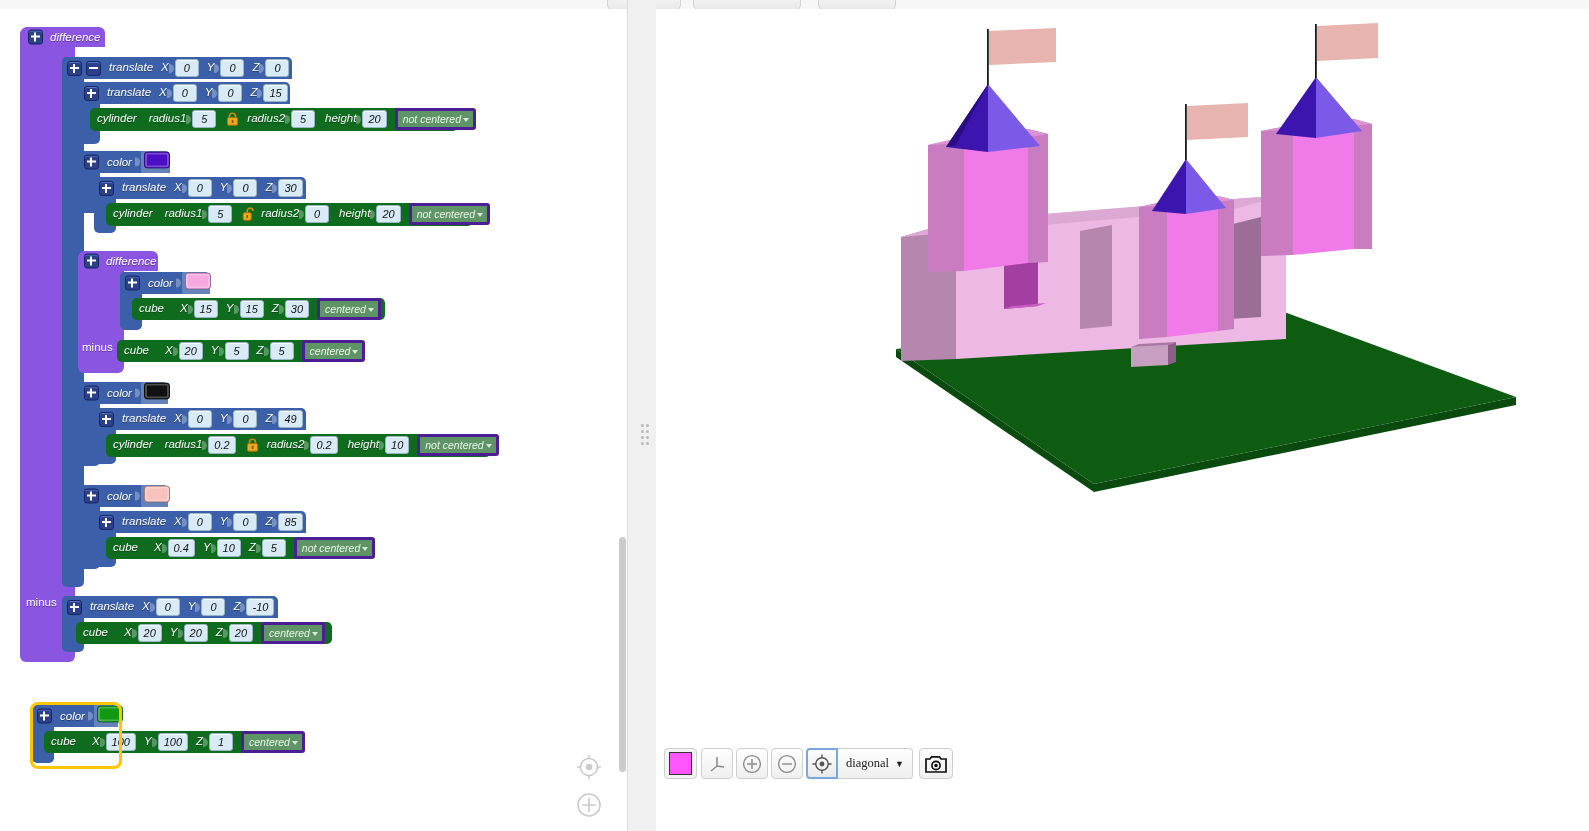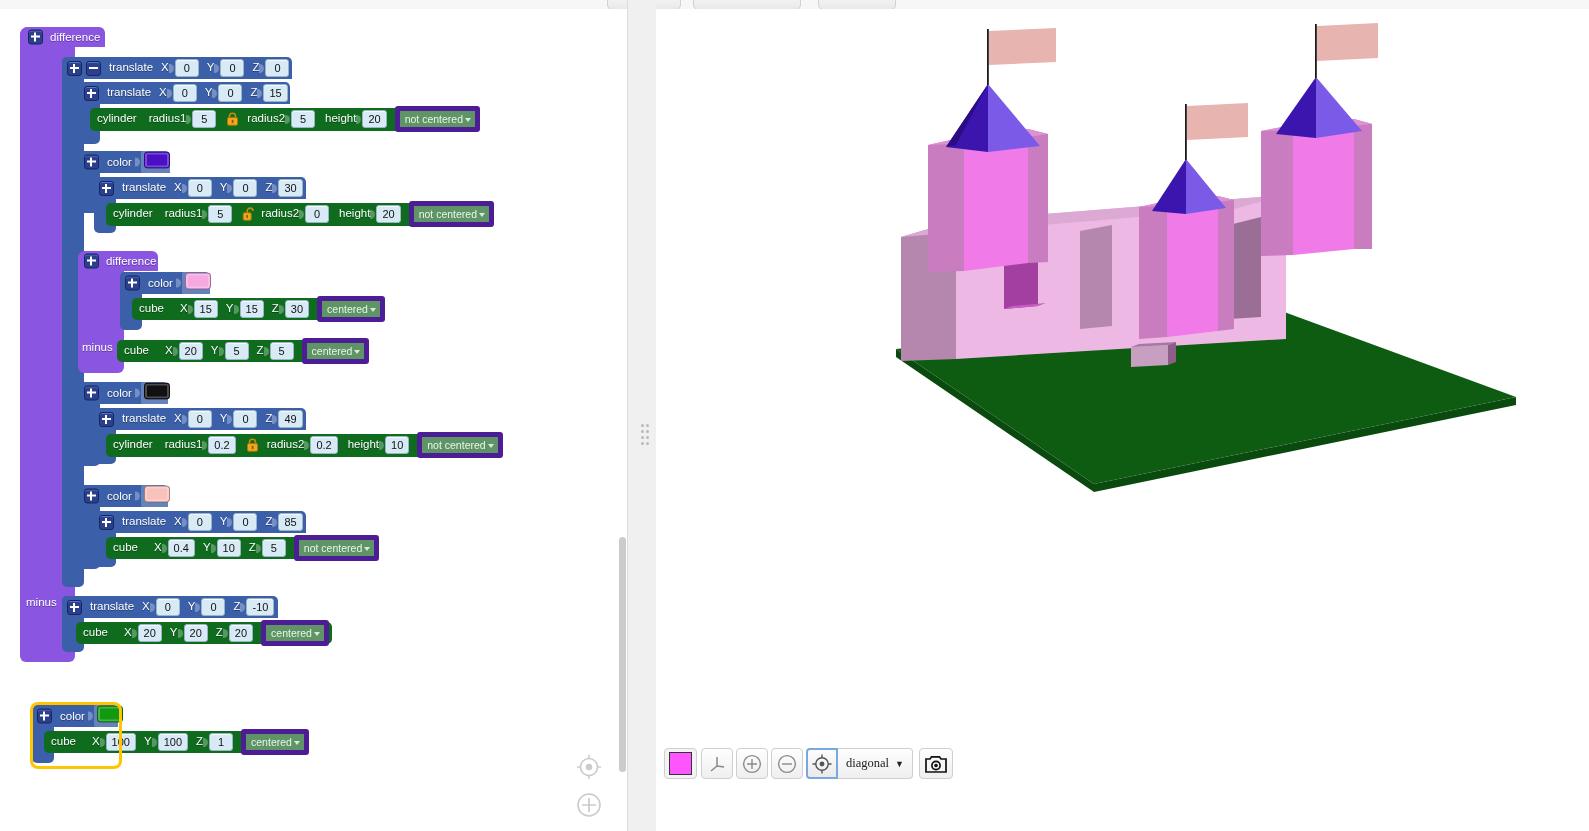--- a/index.html
+++ b/index.html
@@ -33,38 +33,38 @@
 
   
   .blk{position:absolute;box-sizing:border-box;}
   .purple{background:#8a55e0;}
   .blue{background:#3b5fa8;}
   .green{background:#0f6b1e;}
 
   .label{color:#ffffff;font-size:11.5px;line-height:1;white-space:nowrap;
          text-shadow:0 1px 0 rgba(0,0,0,.35);}
 
-  .row{position:absolute;display:flex;align-items:center;white-space:nowrap;}
+  .row{position:absolute;display:flex;align-items:center;white-space:nowrap;font-style:italic;}
 
   
   .mut{width:13px;height:13px;border-radius:3px;background:#2b3f8c;
        border:1px solid #16265e;position:relative;flex:0 0 auto;box-shadow:inset 0 1px 0 #5b74c9;}
   .mut::before{content:"";position:absolute;left:2px;top:5px;width:9px;height:2px;background:#fff;}
   .mut.plus::after{content:"";position:absolute;left:5px;top:2px;width:2px;height:9px;background:#fff;}
 
   
   .numf{display:inline-block;background:#d8eaf5;border:1px solid #9ab6c6;border-radius:3px;
         color:#111;font-size:11px;line-height:14px;padding:1px 5px;min-width:12px;text-align:center;
         box-shadow:inset 0 1px 1px rgba(255,255,255,.8);}
   .plug{display:inline-block;width:6px;height:13px;position:relative;flex:0 0 auto;}
   .plug::after{content:"";position:absolute;left:0;top:2px;width:5px;height:9px;
                border-radius:0 6px 6px 0;background:rgba(255,255,255,.30);}
 
   
-  .ddf{display:inline-block;background:#5e9466;border:5px solid #4c1d95;border-radius:3px;
+  .ddf{display:inline-block;background:#5e9466;border:3px solid #4c1d95;border-radius:3px;
        color:#eaf6ea;font-size:10.5px;line-height:14px;padding:1px 12px 1px 5px;position:relative;}
   .ddf::after{content:"";position:absolute;right:4px;top:7px;
               border-left:3px solid transparent;border-right:3px solid transparent;
               border-top:4px solid #dbe9db;}
 
   
   .colf{display:inline-block;width:24px;height:15px;border-radius:4px;
         border:1px solid rgba(0,0,0,.35);background:#444;box-shadow:inset 0 0 0 2px rgba(255,255,255,.25);}
   .colwrap{display:inline-block;background:rgba(255,255,255,.22);border-radius:4px;padding:2px 3px;}
 

